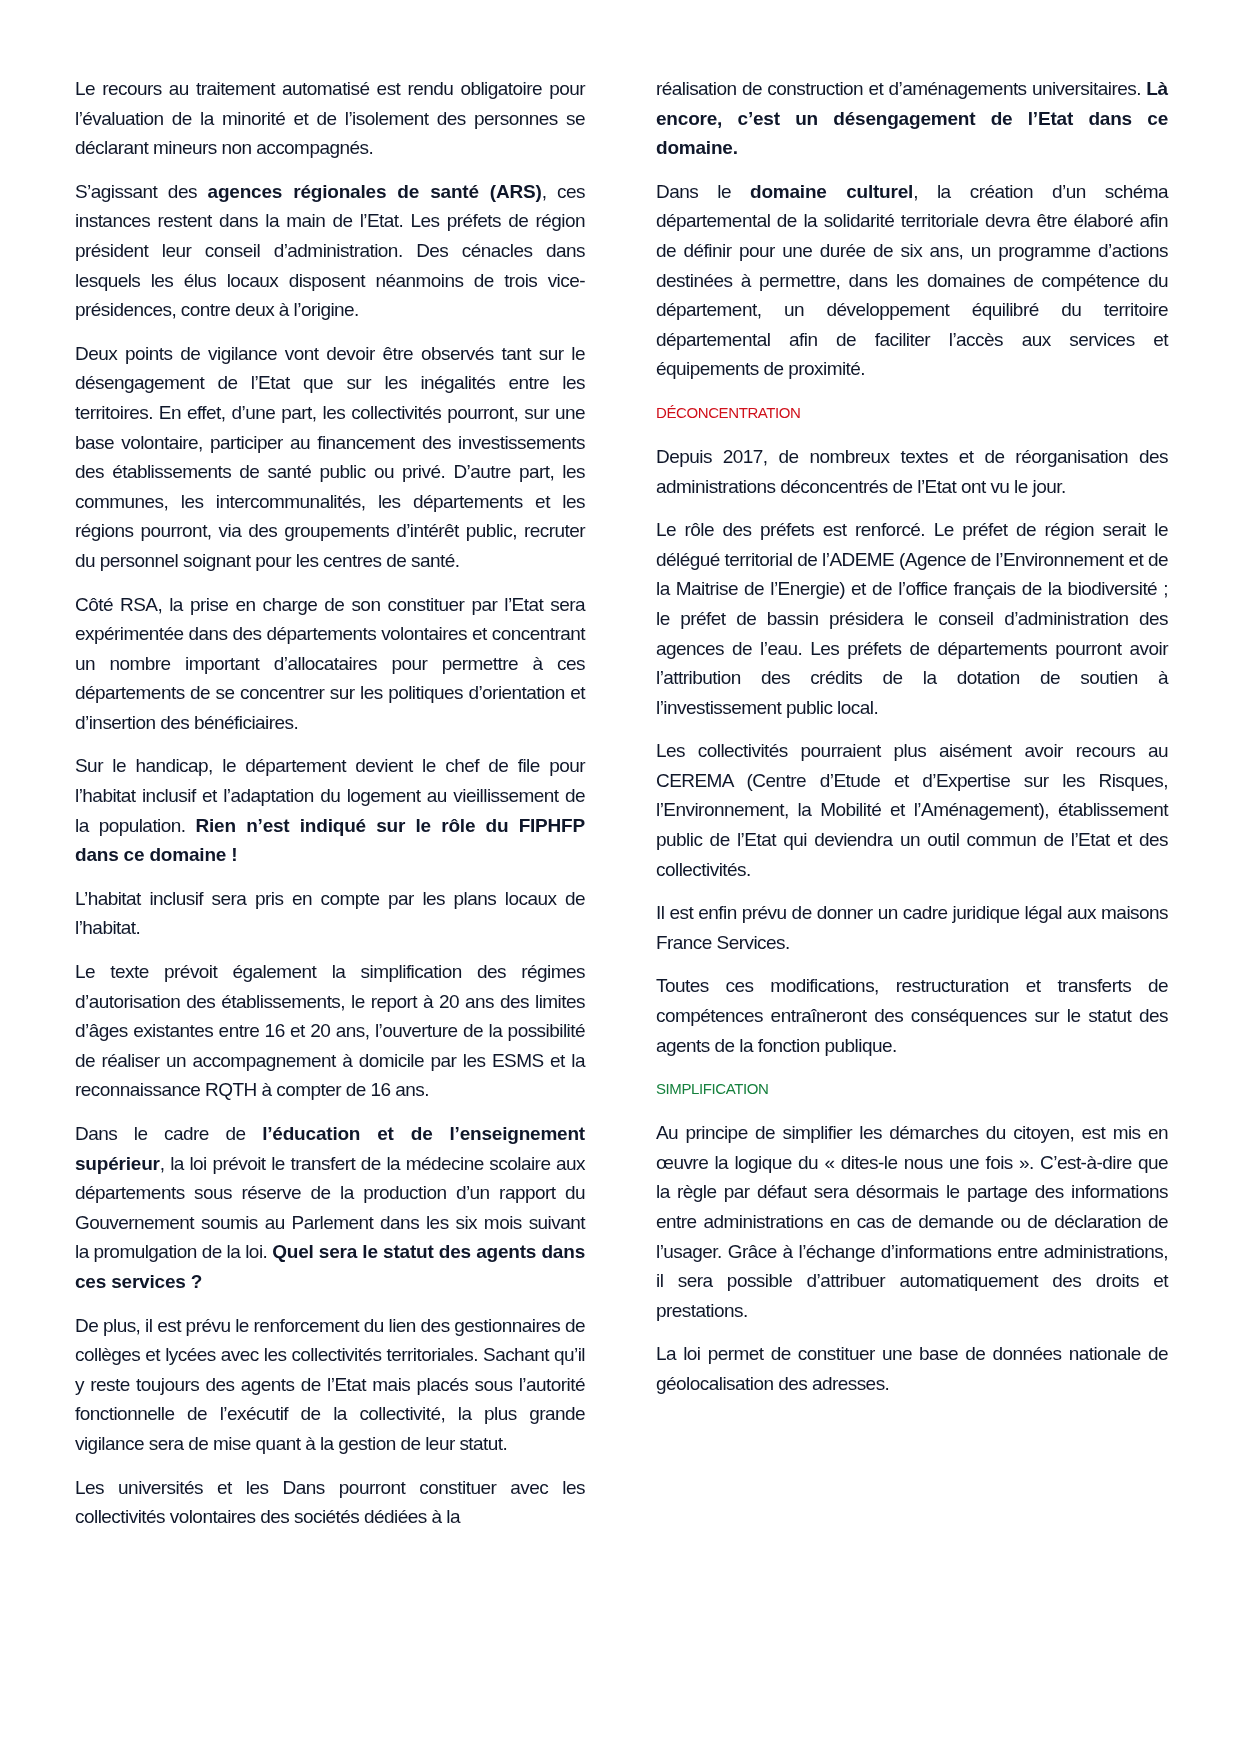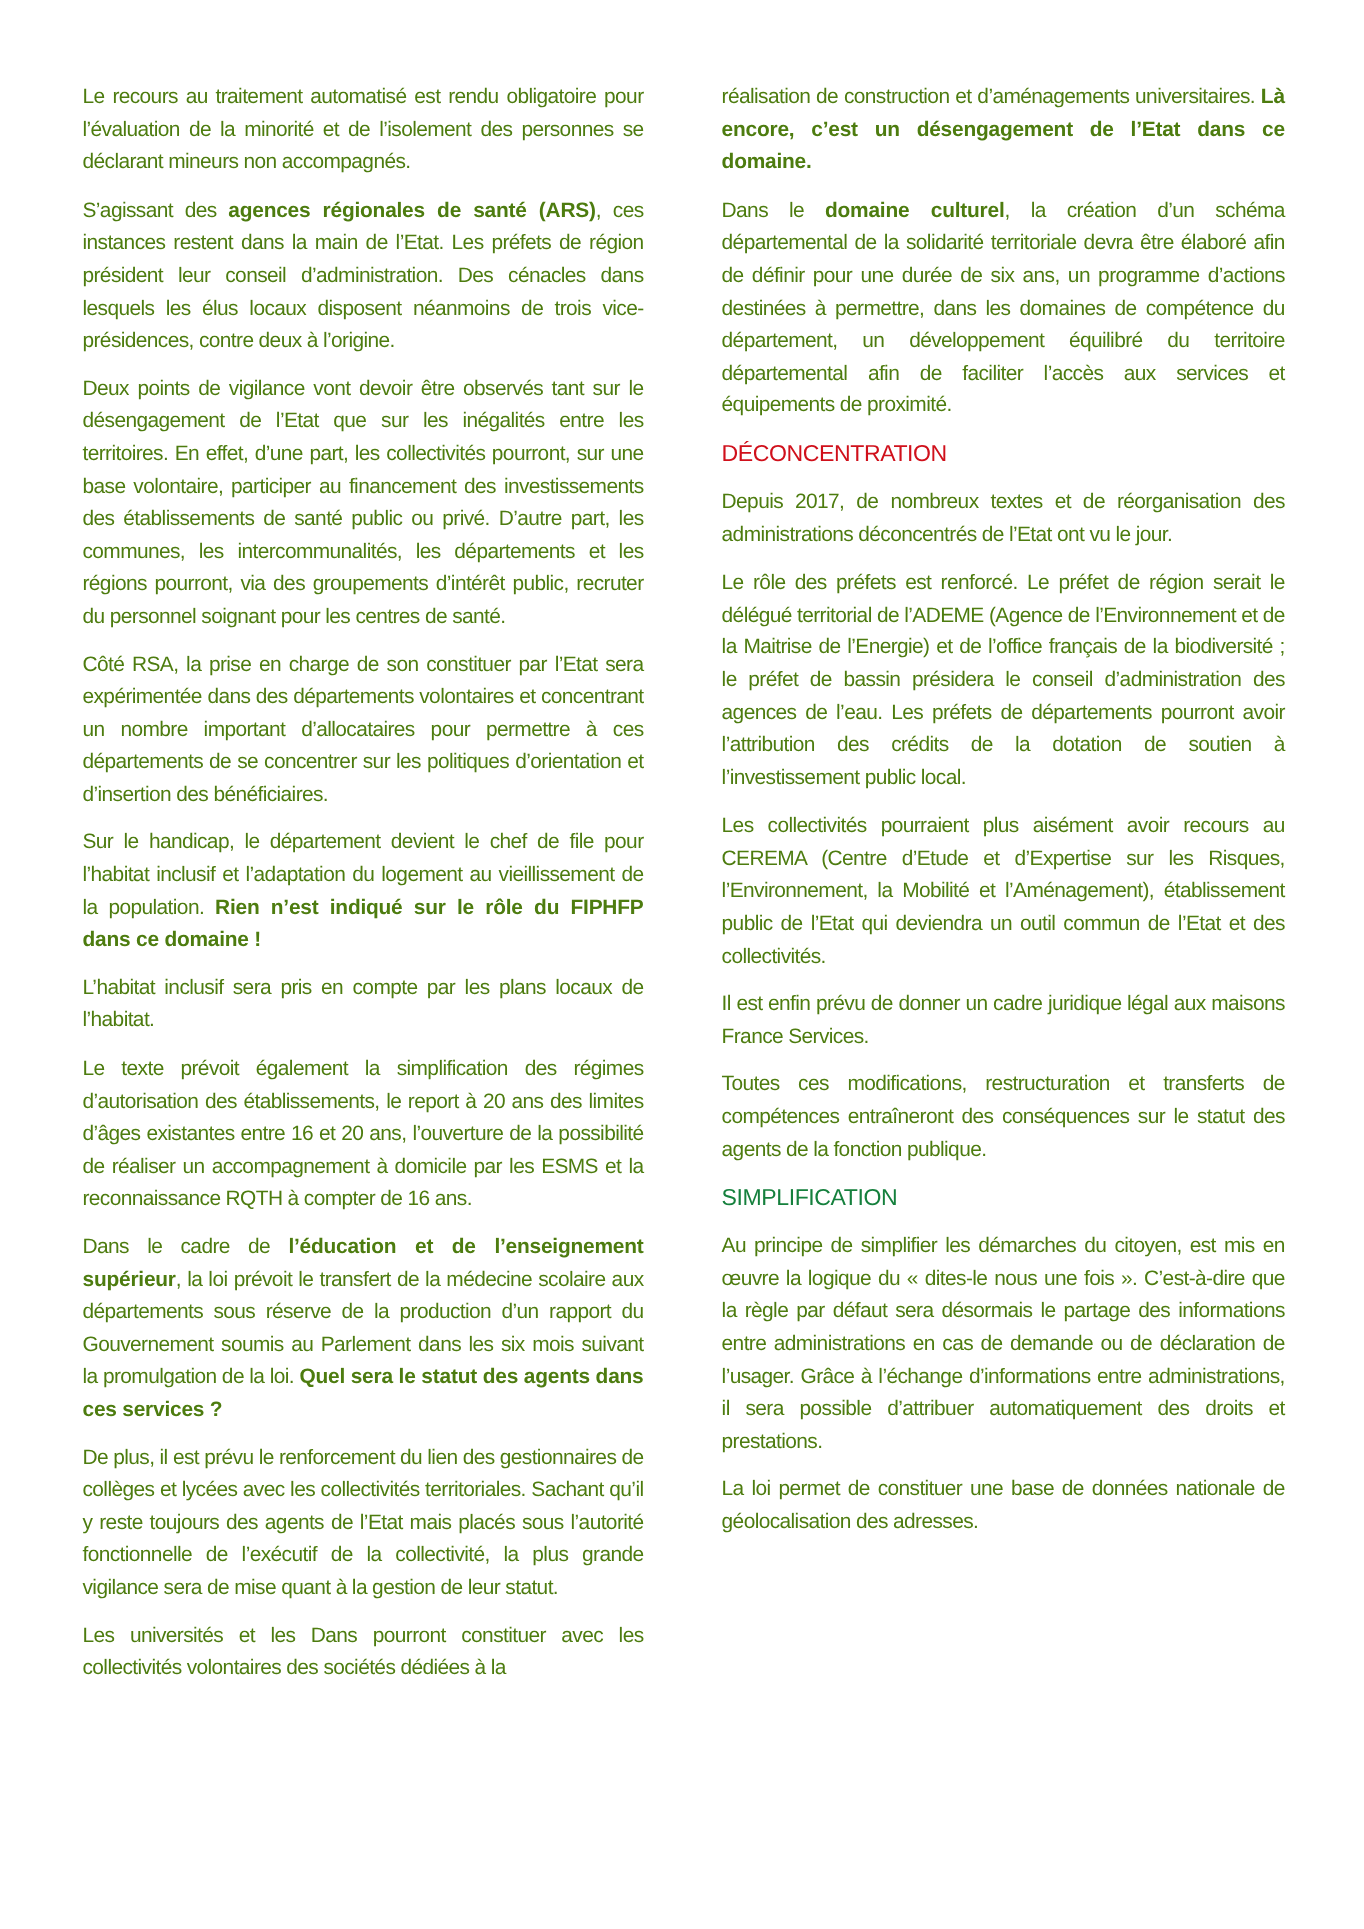--- a/index.html
+++ b/index.html
@@ -6,32 +6,32 @@
   body { width:1240px; height:1754px; position:relative; overflow:hidden; }
   .page { position:absolute; left:0; top:0; width:1240px; height:1754px; background:#fff; }
   .col { position:absolute; top:74px; }
   .col-left { left:75px; width:510px; }
   .col-right { left:656px; width:512px; top:74px; }
   .col p {
     margin:0 0 14px 0;
     font-family:"Liberation Sans", sans-serif;
     font-size:19px;
     line-height:29.6px;
-    color:#4d7c0f;
+    color:#0f172a;
     text-align:justify;
     letter-spacing:-0.55px;
     word-spacing:0px;
   }
   .col p .seg { }
   .col p .seg.b { font-weight:bold; letter-spacing:-0.2px; }
   .col h2 {
     margin:4px 0 14px 0;
     font-family:"Liberation Sans", sans-serif;
     font-weight:normal;
-    font-size:21px;
+    font-size:15px;
     line-height:30px;
     letter-spacing:-0.4px;
   }
 </style>
 </head>
 <body>
 
 <div class="page">
   <div class="col col-left" id="col-left">
       <p><span class="seg">Le recours au traitement automatisé est rendu obligatoire pour l’évaluation de la minorité et de l’isolement des personnes se déclarant mineurs non accompagnés.</span></p>

